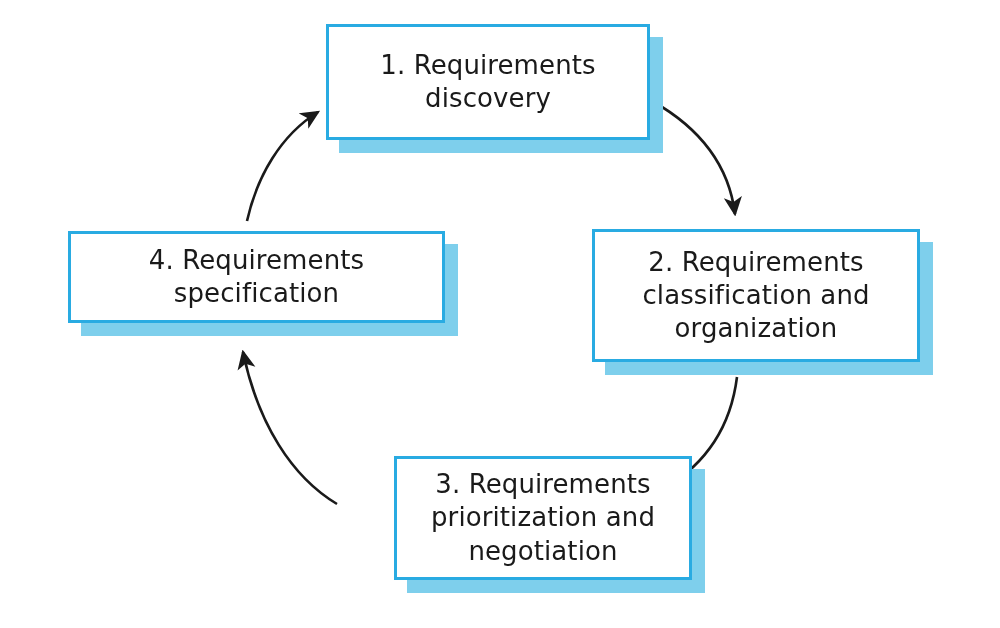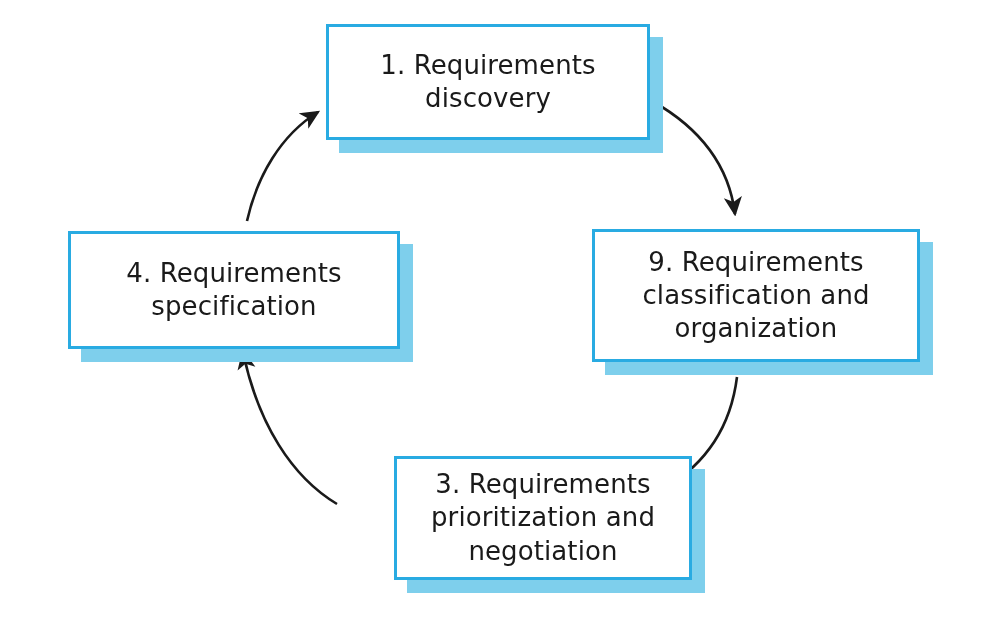--- a/index.html
+++ b/index.html
@@ -62,21 +62,21 @@
     letter-spacing: 0.1px;
     white-space: pre-line;
     padding: 0 10px;
     box-sizing: border-box;
   }
 
   
   #node-1 { left: 326px; top: 24px;  width: 324px; height: 116px; }
   #node-2 { left: 592px; top: 229px; width: 328px; height: 133px; }
   #node-3 { left: 349px; top: 456px; width: 298px; height: 124px; margin-left: 45px; }
-  #node-4 { left: 68px;  top: 231px; width: 332px; height: 118px; }
+  #node-4 { left: 68px;  top: 231px; width: 332px; height: 92px; padding-left: 45px; }
 </style>
 </head>
 <body>
 
 <div id="canvas">
 
   <svg id="arrow-layer" viewBox="0 0 1000 628" width="1000" height="628" xmlns="http://www.w3.org/2000/svg">
     <defs>
       <marker id="ah" viewBox="0 0 12 12" refX="10.5" refY="6" markerWidth="7.5" markerHeight="7.5" orient="auto-start-reverse">
         <path d="M 0 0.4 L 12 6 L 0 11.6 L 3.1 6 Z" fill="#1a1a1a"></path>
@@ -96,21 +96,21 @@
     <div class="node-shadow"></div>
     <div class="node-box">
       <span class="node-label">1. Requirements
 discovery</span>
     </div>
   </div>
 
   <div class="node" id="node-2">
     <div class="node-shadow"></div>
     <div class="node-box">
-      <span class="node-label">9. Requirements
+      <span class="node-label">2. Requirements
 classification and
 organization</span>
     </div>
   </div>
 
   <div class="node" id="node-3">
     <div class="node-shadow"></div>
     <div class="node-box">
       <span class="node-label">3. Requirements
 prioritization and

